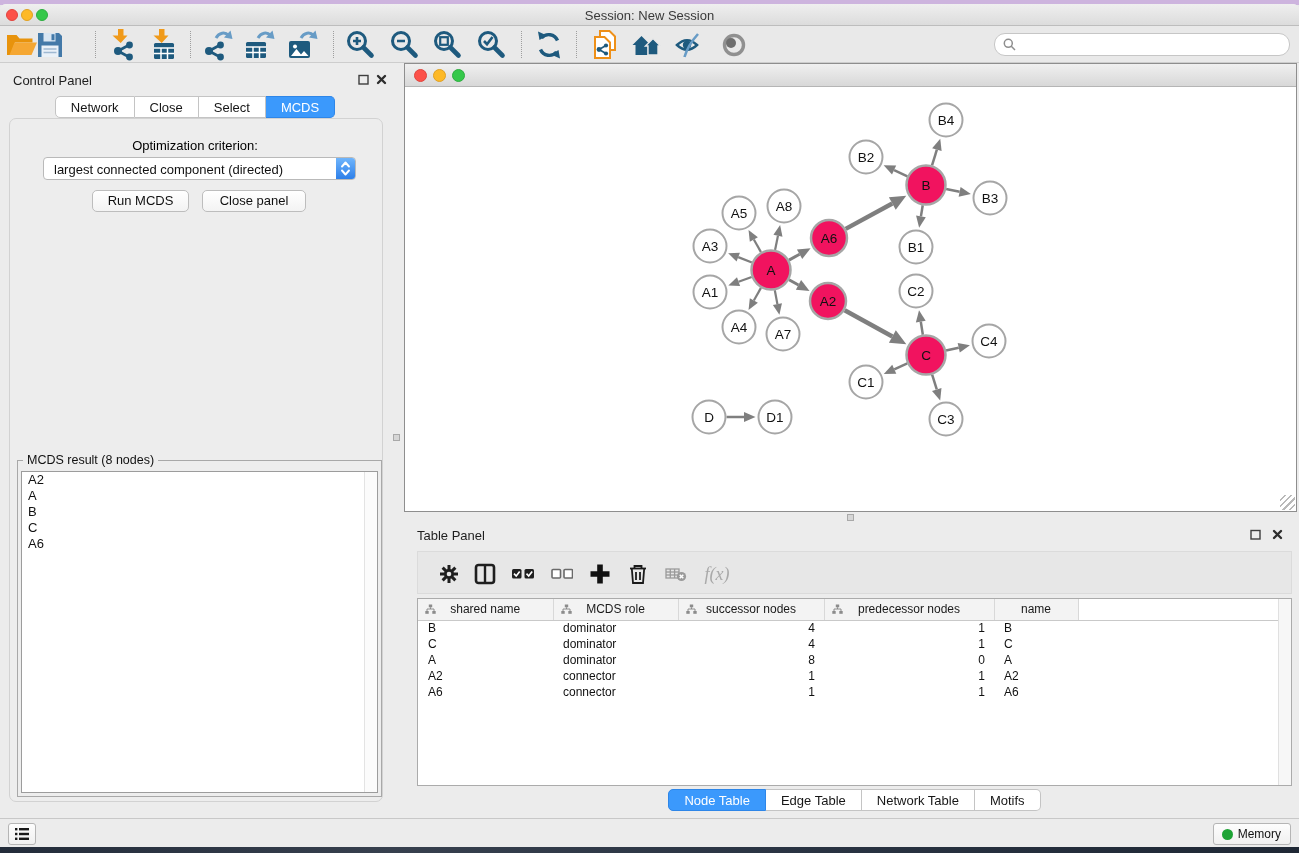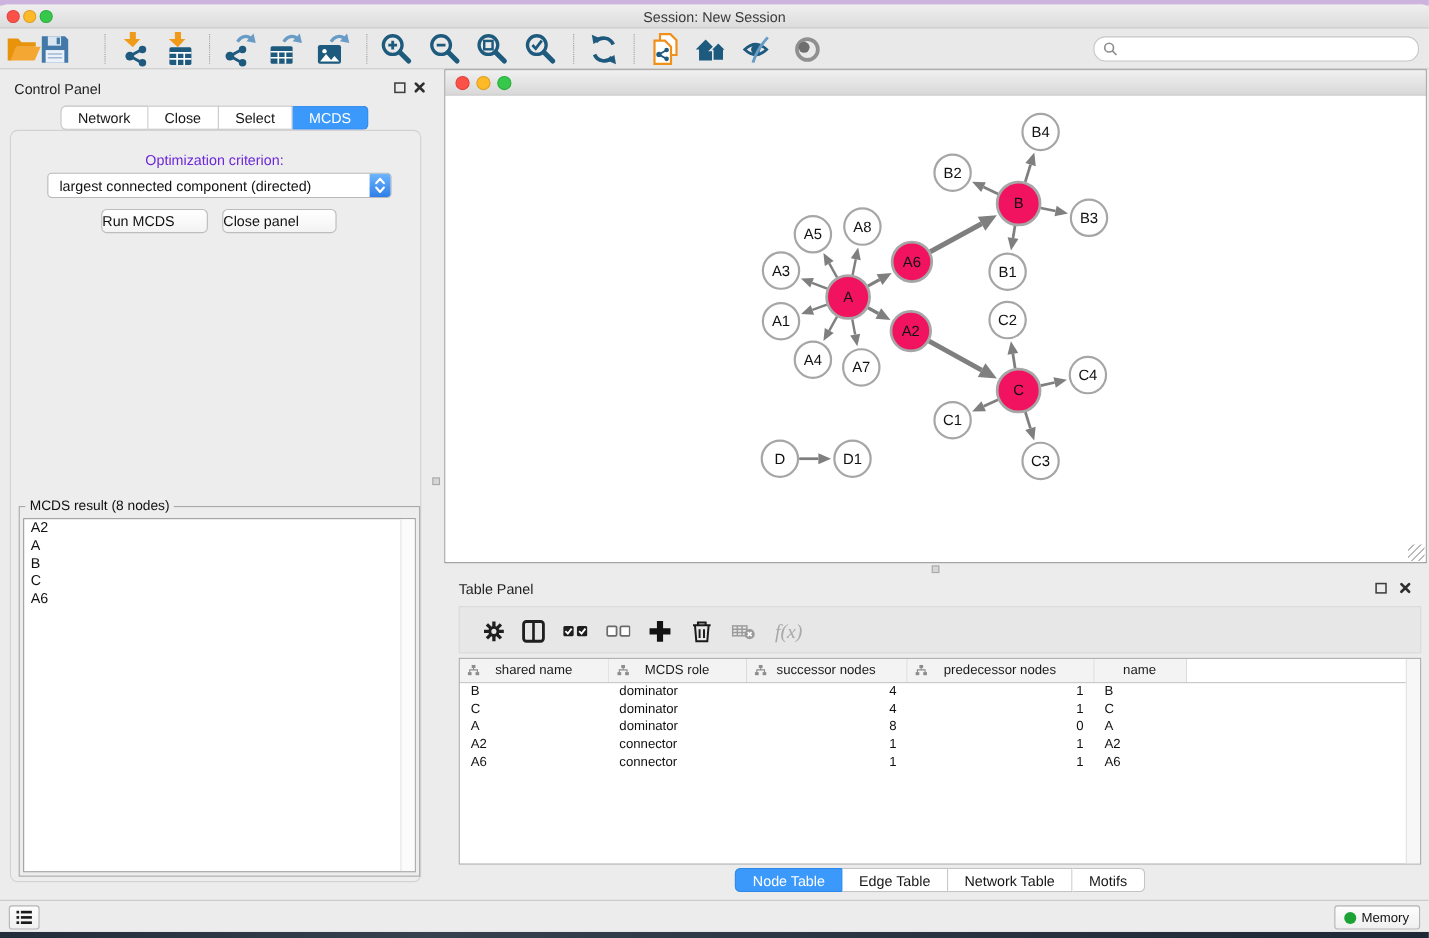--- a/index.html
+++ b/index.html
@@ -44,29 +44,29 @@
   .panel-icon { position:absolute; top:10px; width:13px; height:13px; cursor:pointer; }
   .cp-tabs { position:absolute; left:0; top:33px; width:100%; display:flex; justify-content:center; }
   .seg { display:flex; }
   .seg .seg-tab { height:22px; line-height:21px; padding:0 15px; font-size:13px; color:#161616;
       background:#fff; border:1px solid #C4C4C4; border-left:none; cursor:pointer; }
   .seg .seg-tab:first-child { border-left:1px solid #C4C4C4; border-radius:5px 0 0 5px; }
   .seg .seg-tab:last-child { border-radius:0 5px 5px 0; }
   .seg .seg-tab.active { background:#3B99FC; border-color:#2E86E8; color:#fff; }
   .cp-box { position:absolute; left:9px; top:55px; width:374px; height:684px;
       background:#EDEDED; border:1px solid #D2D2D2; border-radius:7px; }
-  .opt-label { position:absolute; left:0; width:100%; top:75px; text-align:center; font-size:13px; color:#6d28d9; }
+  .opt-label { position:absolute; left:0; width:100%; top:75px; text-align:center; font-size:13px; color:#000000; }
   .dropdown { position:absolute; left:43px; top:94px; width:313px; height:23px; background:#fff;
       border:1px solid #B9B9B9; border-radius:4px; cursor:pointer; }
   .dropdown .dd-text { position:absolute; left:10px; top:4px; font-size:13px; color:#111; white-space:nowrap; }
   .dropdown .dd-stepper { position:absolute; right:0; top:0; width:19px; height:21px;
       background:linear-gradient(#6FB5FC,#2D7FE9); border-radius:0 3px 3px 0; }
   .btn { position:absolute; height:22px; background:linear-gradient(#FFFFFF,#F3F3F3);
       border:1px solid #BDBDBD; border-radius:5px; font-size:13px; color:#111;
-      text-align:left; line-height:20px; cursor:pointer; }
+      text-align:center; line-height:20px; cursor:pointer; }
   .fieldset { position:absolute; left:17px; top:397px; width:365px; height:337px;
       border:1px solid #A8A8A8; }
   .fieldset .legend { position:absolute; left:5px; top:-8px; background:#EDEDED; padding:0 4px;
       font-size:12.5px; color:#111; }
   .result-list { position:absolute; left:3px; top:10px; right:3px; bottom:3px; background:#fff;
       border:1px solid #9C9C9C; overflow:hidden; }
   .result-list .vscroll { position:absolute; right:0; top:0; bottom:0; width:13px;
       background:#FBFBFB; border-left:1px solid #E3E3E3; }
   .result-item { font-size:13px; color:#111; line-height:16px; padding-left:6px; }
 

